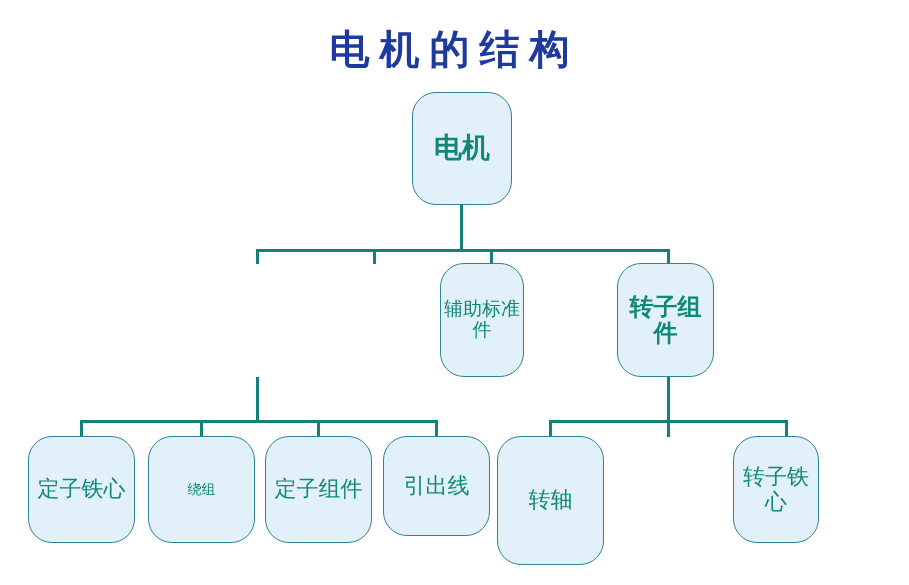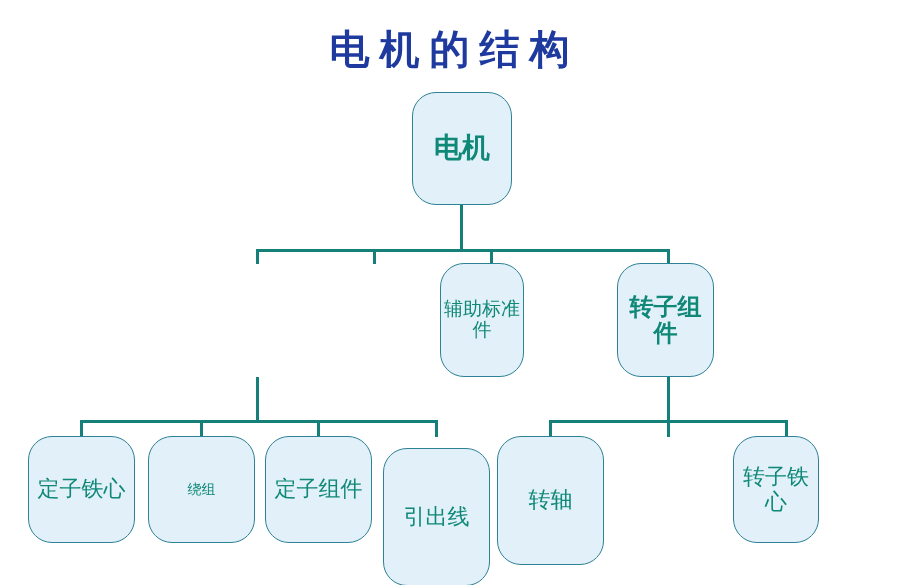--- a/index.html
+++ b/index.html
@@ -94,21 +94,21 @@
 
   <div class="node" style="left:28px;top:436px;width:107px;height:107px;font-size:22px">
     <span>定子铁心</span>
   </div>
   <div class="node" style="left:148px;top:436px;width:107px;height:107px;font-size:14px">
     <span>绕组</span>
   </div>
   <div class="node" style="left:265px;top:436px;width:107px;height:107px;font-size:22px">
     <span>定子组件</span>
   </div>
-  <div class="node" style="left:383px;top:448px;width:107px;height:138px;font-size:22px">
+  <div class="node" style="left:383px;top:436px;width:107px;height:100px;font-size:22px">
     <span>引出线</span>
   </div>
 
   <div class="node" style="left:497px;top:436px;width:107px;height:129px;font-size:22px">
     <span>转轴</span>
   </div>
   <div class="node" style="left:733px;top:436px;width:86px;height:107px;font-size:22px">
     <span>转子铁心</span>
   </div>
 

